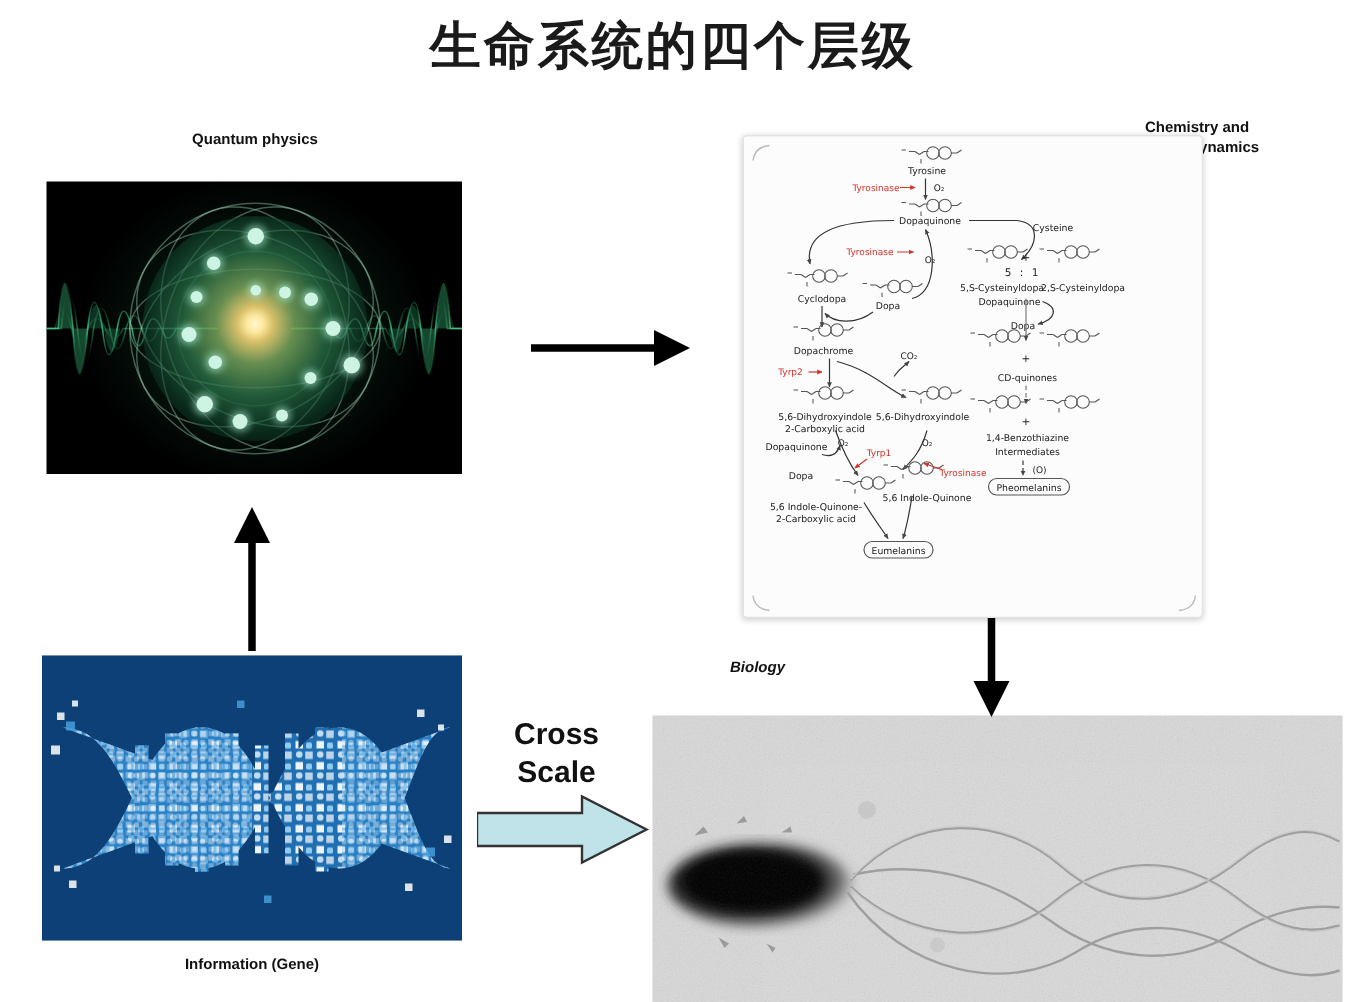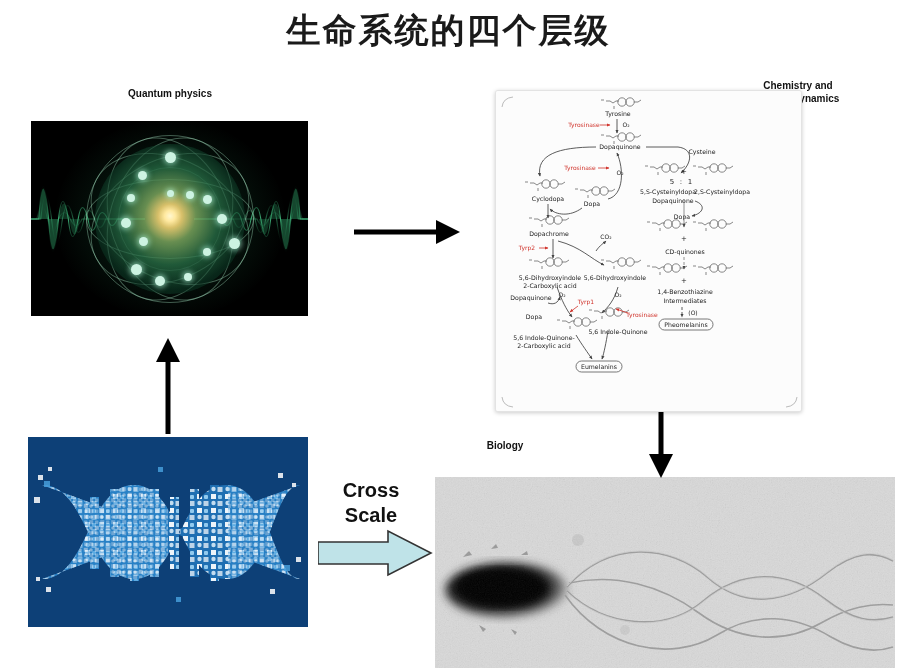--- a/index.html
+++ b/index.html
@@ -23,21 +23,21 @@
   
   .lbl {
     position: absolute;
     font-size: 10px; font-weight: 700; color: #111;
     text-align: center; line-height: 1.25;
     white-space: pre-line;
   }
   .lbl-quantum    { left: 30px;  top: 88px;  width: 280px; }
   .lbl-chem       { left: 700px; top: 80px;  width: 196px; }
   .lbl-info       { left: 28px;  top: 638px; width: 280px; }
-  .lbl-biology    { left: 435px; top: 440px; width: 140px; }
+  .lbl-biology    { left: 435px; top: 440px; width: 140px; font-style: italic; }
   .lbl-cross      { left: 325px; top: 478px; width: 92px; font-size: 20px; }
 
   
   .quantum {
     position: absolute; left: 31px; top: 121px; width: 277px; height: 195px;
     background: #000; overflow: hidden;
   }
   .q-core {
     position: absolute; left: 50%; top: 50%;
     width: 150px; height: 150px; margin: -75px 0 0 -75px;
@@ -232,20 +232,21 @@
       </g>
       <g fill="#4aa3e0" opacity="0.8">
         <rect x="16" y="44" width="6" height="6"></rect>
         <rect x="256" y="128" width="6" height="6"></rect>
         <rect x="130" y="30" width="5" height="5"></rect>
         <rect x="148" y="160" width="5" height="5"></rect>
       </g>
     </svg>
   </div>
 
+  <div class="lbl lbl-info">Information (Gene)</div>
 
   <div class="lbl lbl-chem">Chemistry and
 Thermodynamics</div>
 
   <div class="chem">
     <svg width="307" height="322" viewBox="0 0 307 322" font-family="DejaVu Sans, Liberation Sans, sans-serif">
       <rect width="307" height="322" fill="#fcfcfc"></rect>
       <defs>
         <marker id="ah" viewBox="0 0 10 10" refX="8" refY="5" markerWidth="5" markerHeight="5" orient="auto-start-reverse">
           <path d="M0 1 L9 5 L0 9 z" fill="#444"></path>

